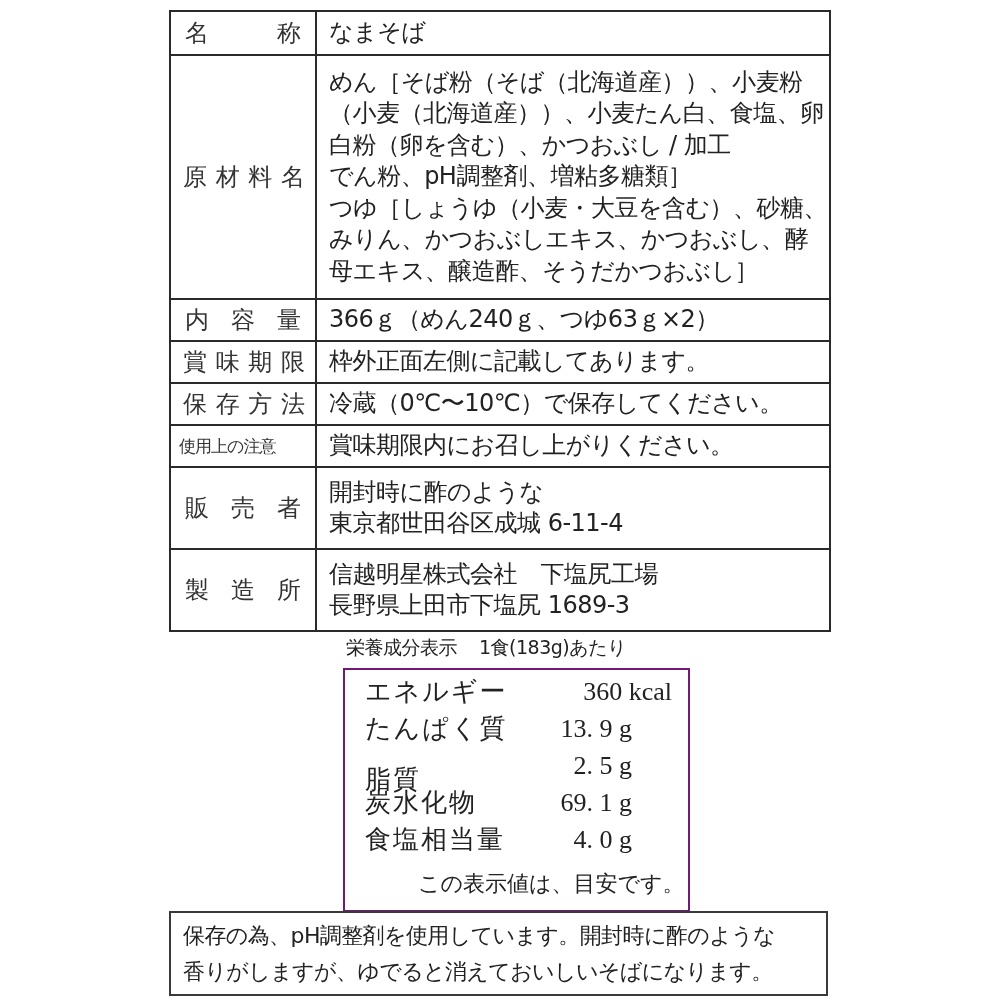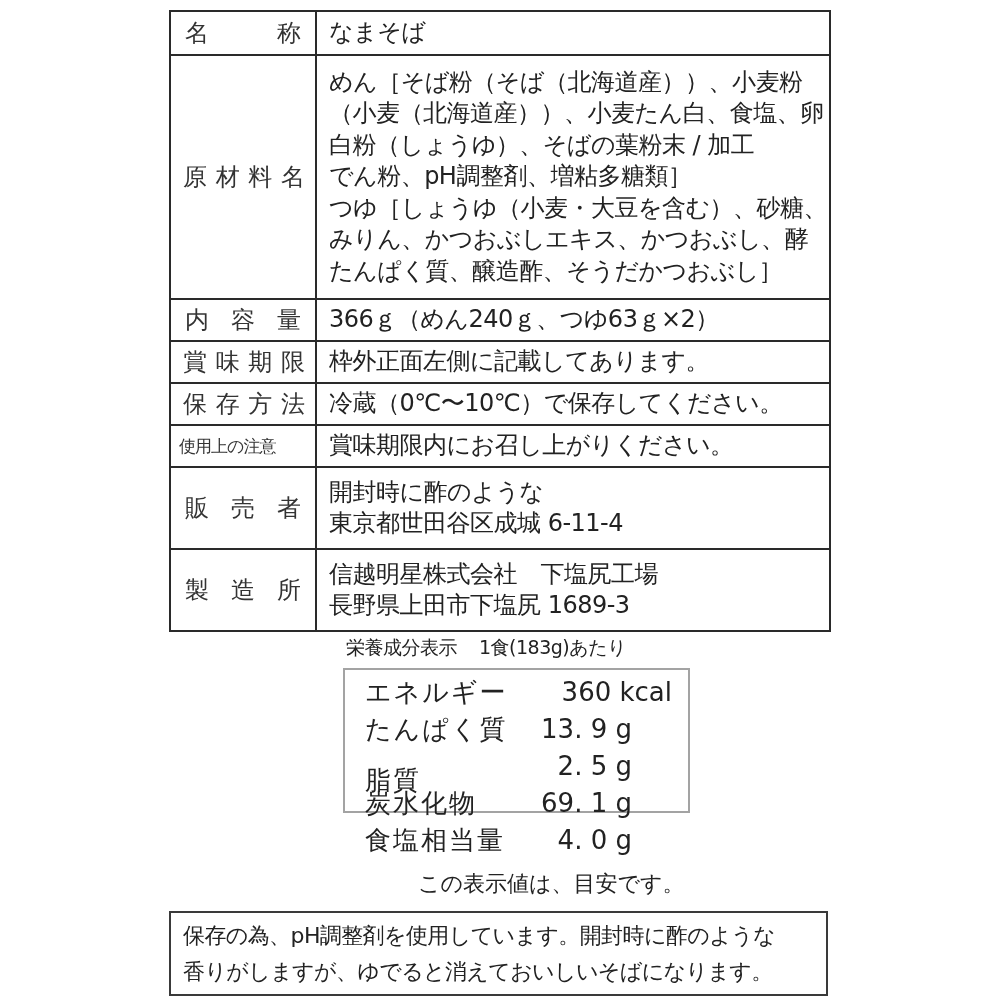--- a/index.html
+++ b/index.html
@@ -68,23 +68,24 @@
       line-height: 26px;
       white-space: nowrap;
       letter-spacing: -0.5px;
     }
     .nutri-title .gap { display: inline-block; width: 22px; }
     .nutri-box {
       position: absolute;
       left: 343px;
       top: 668px;
       width: 347px;
-      height: 145px;
-      border: 2px solid #a3a3a3;
+      height: 244px;
+      border: 2px solid #701a75;
       box-sizing: border-box;
+      font-family: Liberation Serif, serif;
     }
     .nutri-row {
       position: absolute;
       left: 20px;
       height: 36px;
       font-size: 26px;
       line-height: 36px;
       white-space: nowrap;
     }
     .nutri-name { display: inline-block; letter-spacing: 2px; }
@@ -132,25 +133,25 @@
     <td class="head-cell wide">名　　称</td>
     <td class="val-cell">
       <span class="val-line">なまそば</span>
     </td>
   </tr>
   <tr class="row-ingr">
     <td class="head-cell">原材料名</td>
     <td class="val-cell">
       <span class="val-line">めん［そば粉（そば（北海道産））、小麦粉</span>
       <span class="val-line">（小麦（北海道産））、小麦たん白、食塩、卵</span>
-      <span class="val-line">白粉（しょうゆ）、そばの葉粉末 / 加工</span>
+      <span class="val-line">白粉（卵を含む）、かつおぶし / 加工</span>
       <span class="val-line">でん粉、pH調整剤、増粘多糖類］</span>
       <span class="val-line">つゆ［しょうゆ（小麦・大豆を含む）、砂糖、</span>
       <span class="val-line">みりん、かつおぶしエキス、かつおぶし、酵</span>
-      <span class="val-line">たんぱく質、醸造酢、そうだかつおぶし］</span>
+      <span class="val-line">母エキス、醸造酢、そうだかつおぶし］</span>
     </td>
   </tr>
   <tr class="row-std">
     <td class="head-cell wide">内容量</td>
     <td class="val-cell">
       <span class="val-line">366ｇ（めん240ｇ、つゆ63ｇ×2）</span>
     </td>
   </tr>
   <tr class="row-std">
     <td class="head-cell">賞味期限</td>

